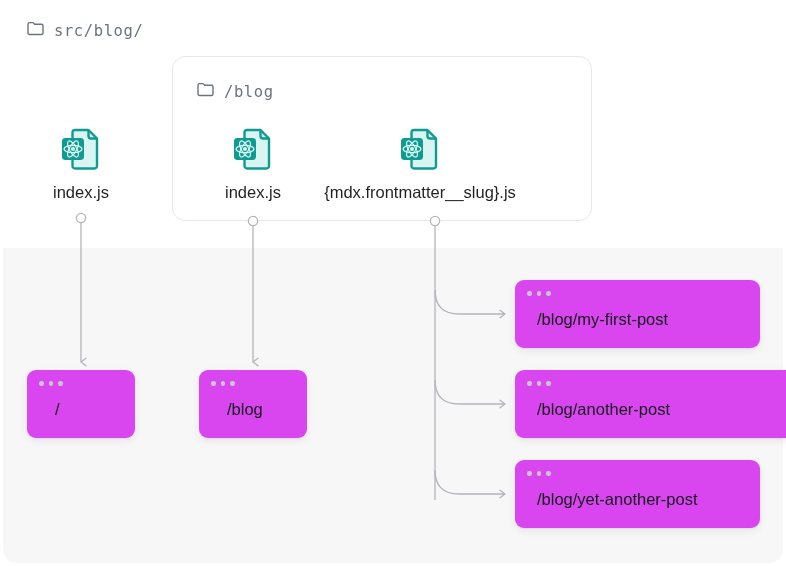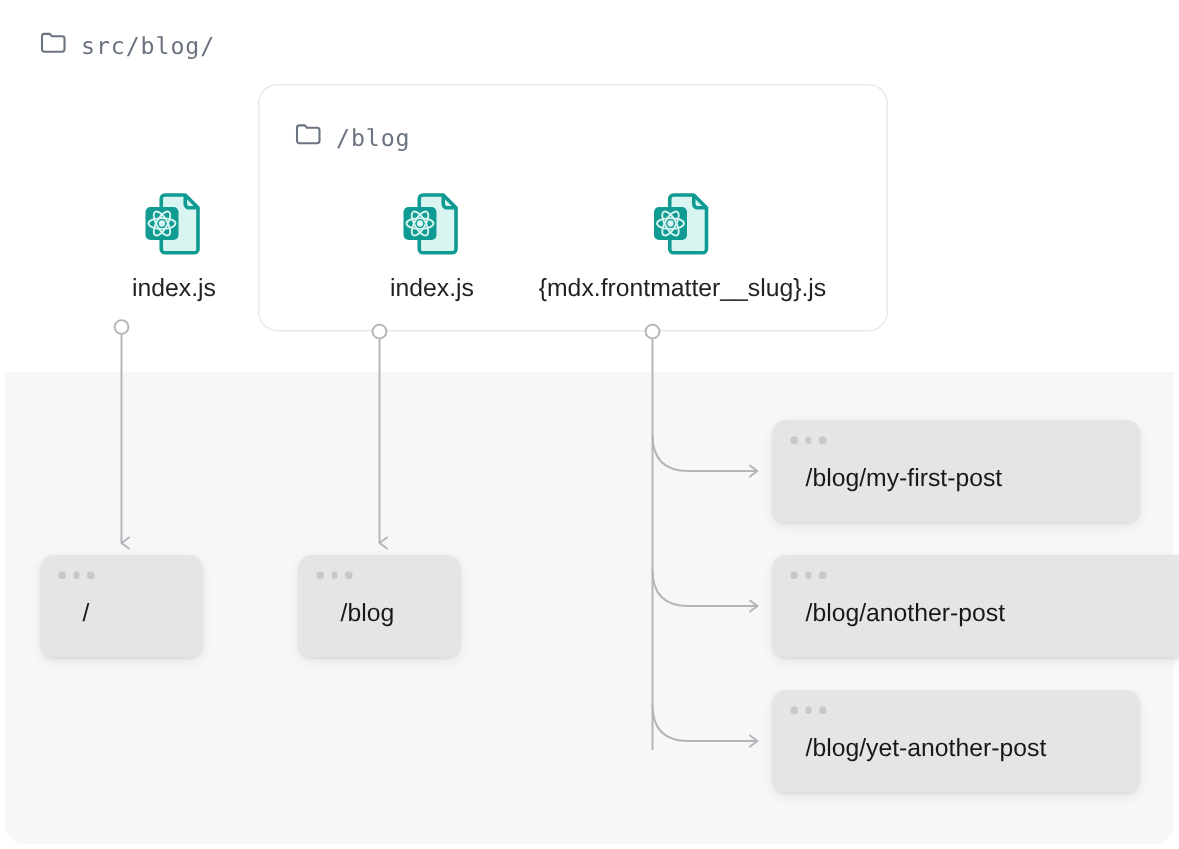--- a/index.html
+++ b/index.html
@@ -76,38 +76,37 @@
     box-sizing: border-box;
   }
 
   
   .file-node {
     position: absolute;
     display: flex;
     flex-direction: column;
     align-items: center;
     white-space: nowrap;
-    padding-left: 35px;
   }
   .file-label {
     margin-top: 11px;
     font-size: 16.5px;
     color: #1f2124;
     font-family: "Liberation Sans", sans-serif;
   }
   .file-icon-wrap {
     width: 52px;
     height: 48px;
     position: relative;
   }
 
   
   .browser-card {
     position: absolute;
-    background: #e5e5e5;
+    background: #d946ef;
     border-radius: 9px;
     box-shadow: 0 1px 2px rgba(16,18,23,0.06),
                 0 3px 8px rgba(16,18,23,0.07);
     box-sizing: border-box;
   }
   .card-dots {
     position: absolute;
     left: 12px;
     top: 11px;
     display: flex;

